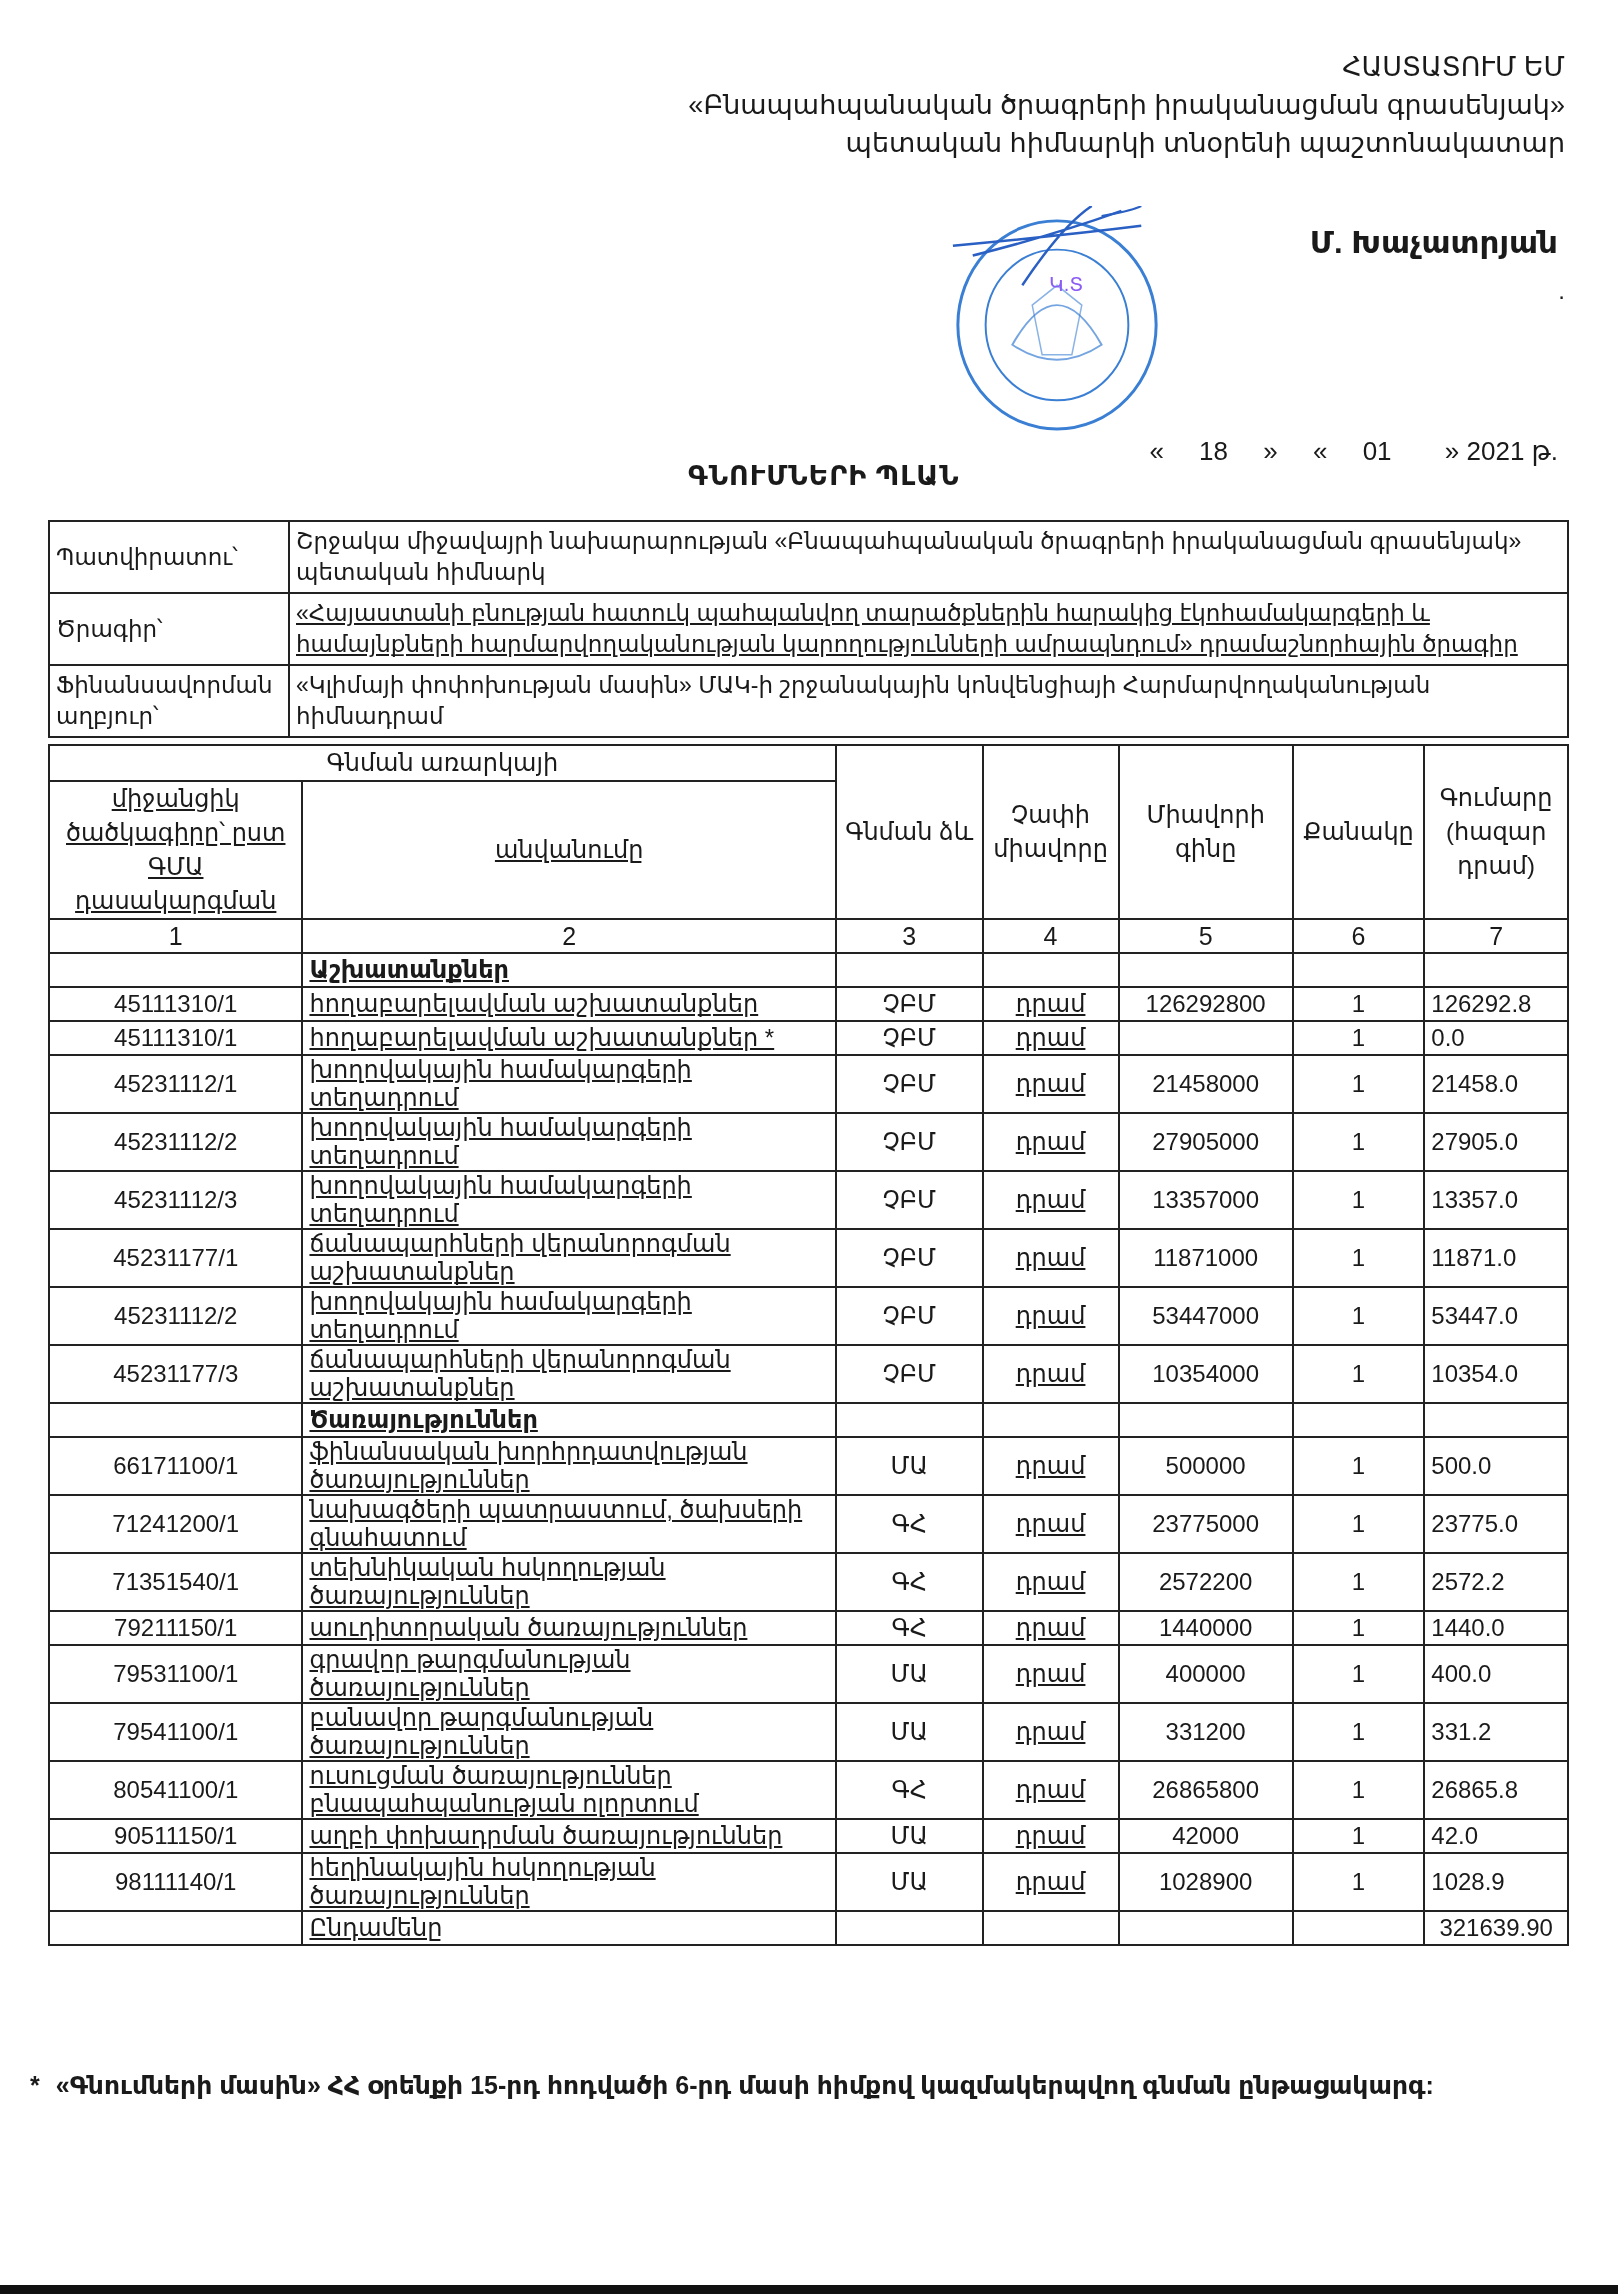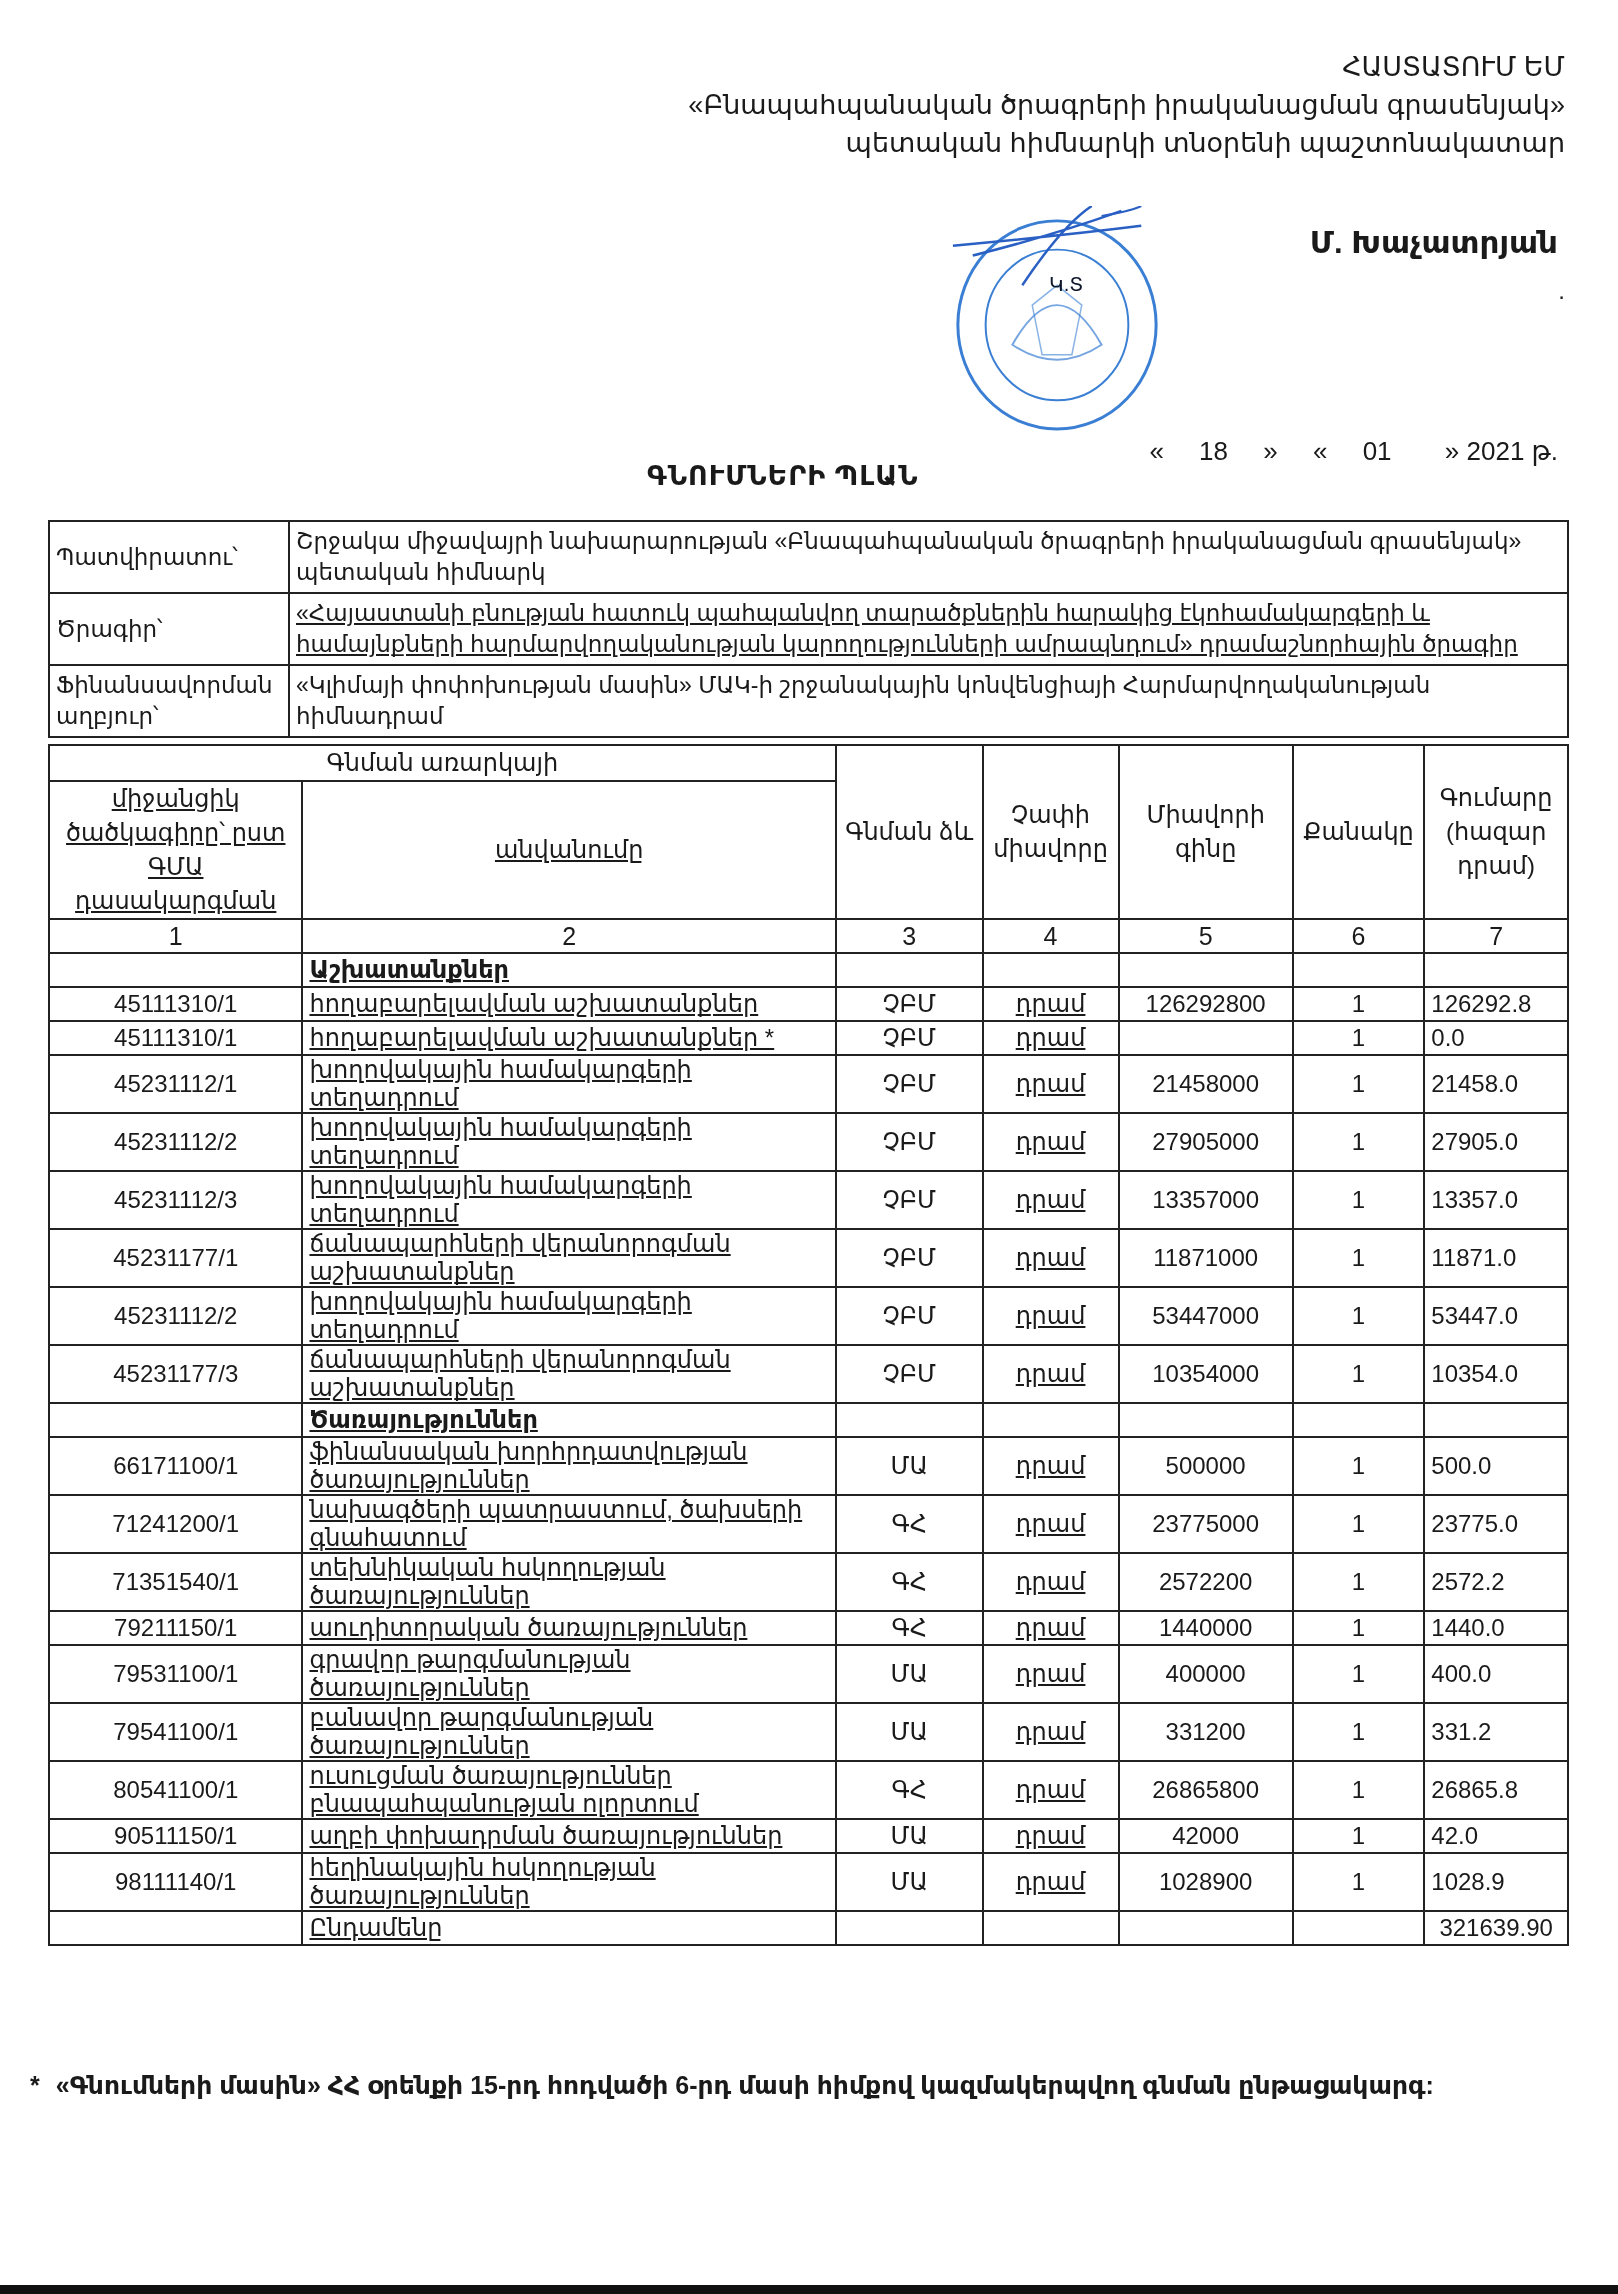--- a/index.html
+++ b/index.html
@@ -5,28 +5,28 @@
     * { box-sizing: border-box; margin: 0; padding: 0; }
     html, body { width: 1619px; height: 2295px; background: #ffffff; overflow: hidden; }
     body { position: relative; font-family: "Liberation Sans", "DejaVu Sans", sans-serif; color: #1a1a1a; }
 
     .approval { position: absolute; right: 54px; top: 48px; text-align: right; font-size: 27px; line-height: 38px; }
     .approval .line { display: block; }
     .signer { position: absolute; right: 61px; top: 224px; font-size: 31px; font-weight: bold; }
     .dot { position: absolute; right: 54px; top: 277px; font-size: 24px; }
 
     .stamp { position: absolute; left: 943px; top: 206px; width: 228px; height: 228px; }
-    .stamp-ls { position: absolute; left: 1049px; top: 272px; font-size: 20px; color: #0f172a; }
+    .stamp-ls { position: absolute; left: 1049px; top: 272px; font-size: 20px; color: #8b5cf6; }
 
     .date { position: absolute; right: 61px; top: 436px; font-size: 26px; }
     .date span { display: inline-block; }
     .date .gap { width: 28px; }
     .date .gapw { width: 46px; }
 
-    .doc-title { position: absolute; left: 647px; top: 460px; font-size: 27px; font-weight: bold; letter-spacing: 1px; }
+    .doc-title { position: absolute; left: 688px; top: 460px; font-size: 27px; font-weight: bold; letter-spacing: 1px; }
 
     table.info { position: absolute; left: 48px; top: 520px; width: 1521px; border-collapse: collapse; font-size: 23px; }
     table.info td { border: 2px solid #222; padding: 4px 6px; vertical-align: middle; line-height: 31px; }
     table.info td.k { width: 240px; }
 
     table.main { position: absolute; left: 48px; top: 744px; width: 1521px; border-collapse: collapse; font-size: 24px; }
     table.main td, table.main th { border: 2px solid #222; padding: 0 6px; font-weight: normal; vertical-align: middle; }
     table.main th { text-align: center; line-height: 34px; }
     table.main td { line-height: 28px; }
     .c1 { width: 240px; text-align: center; }

